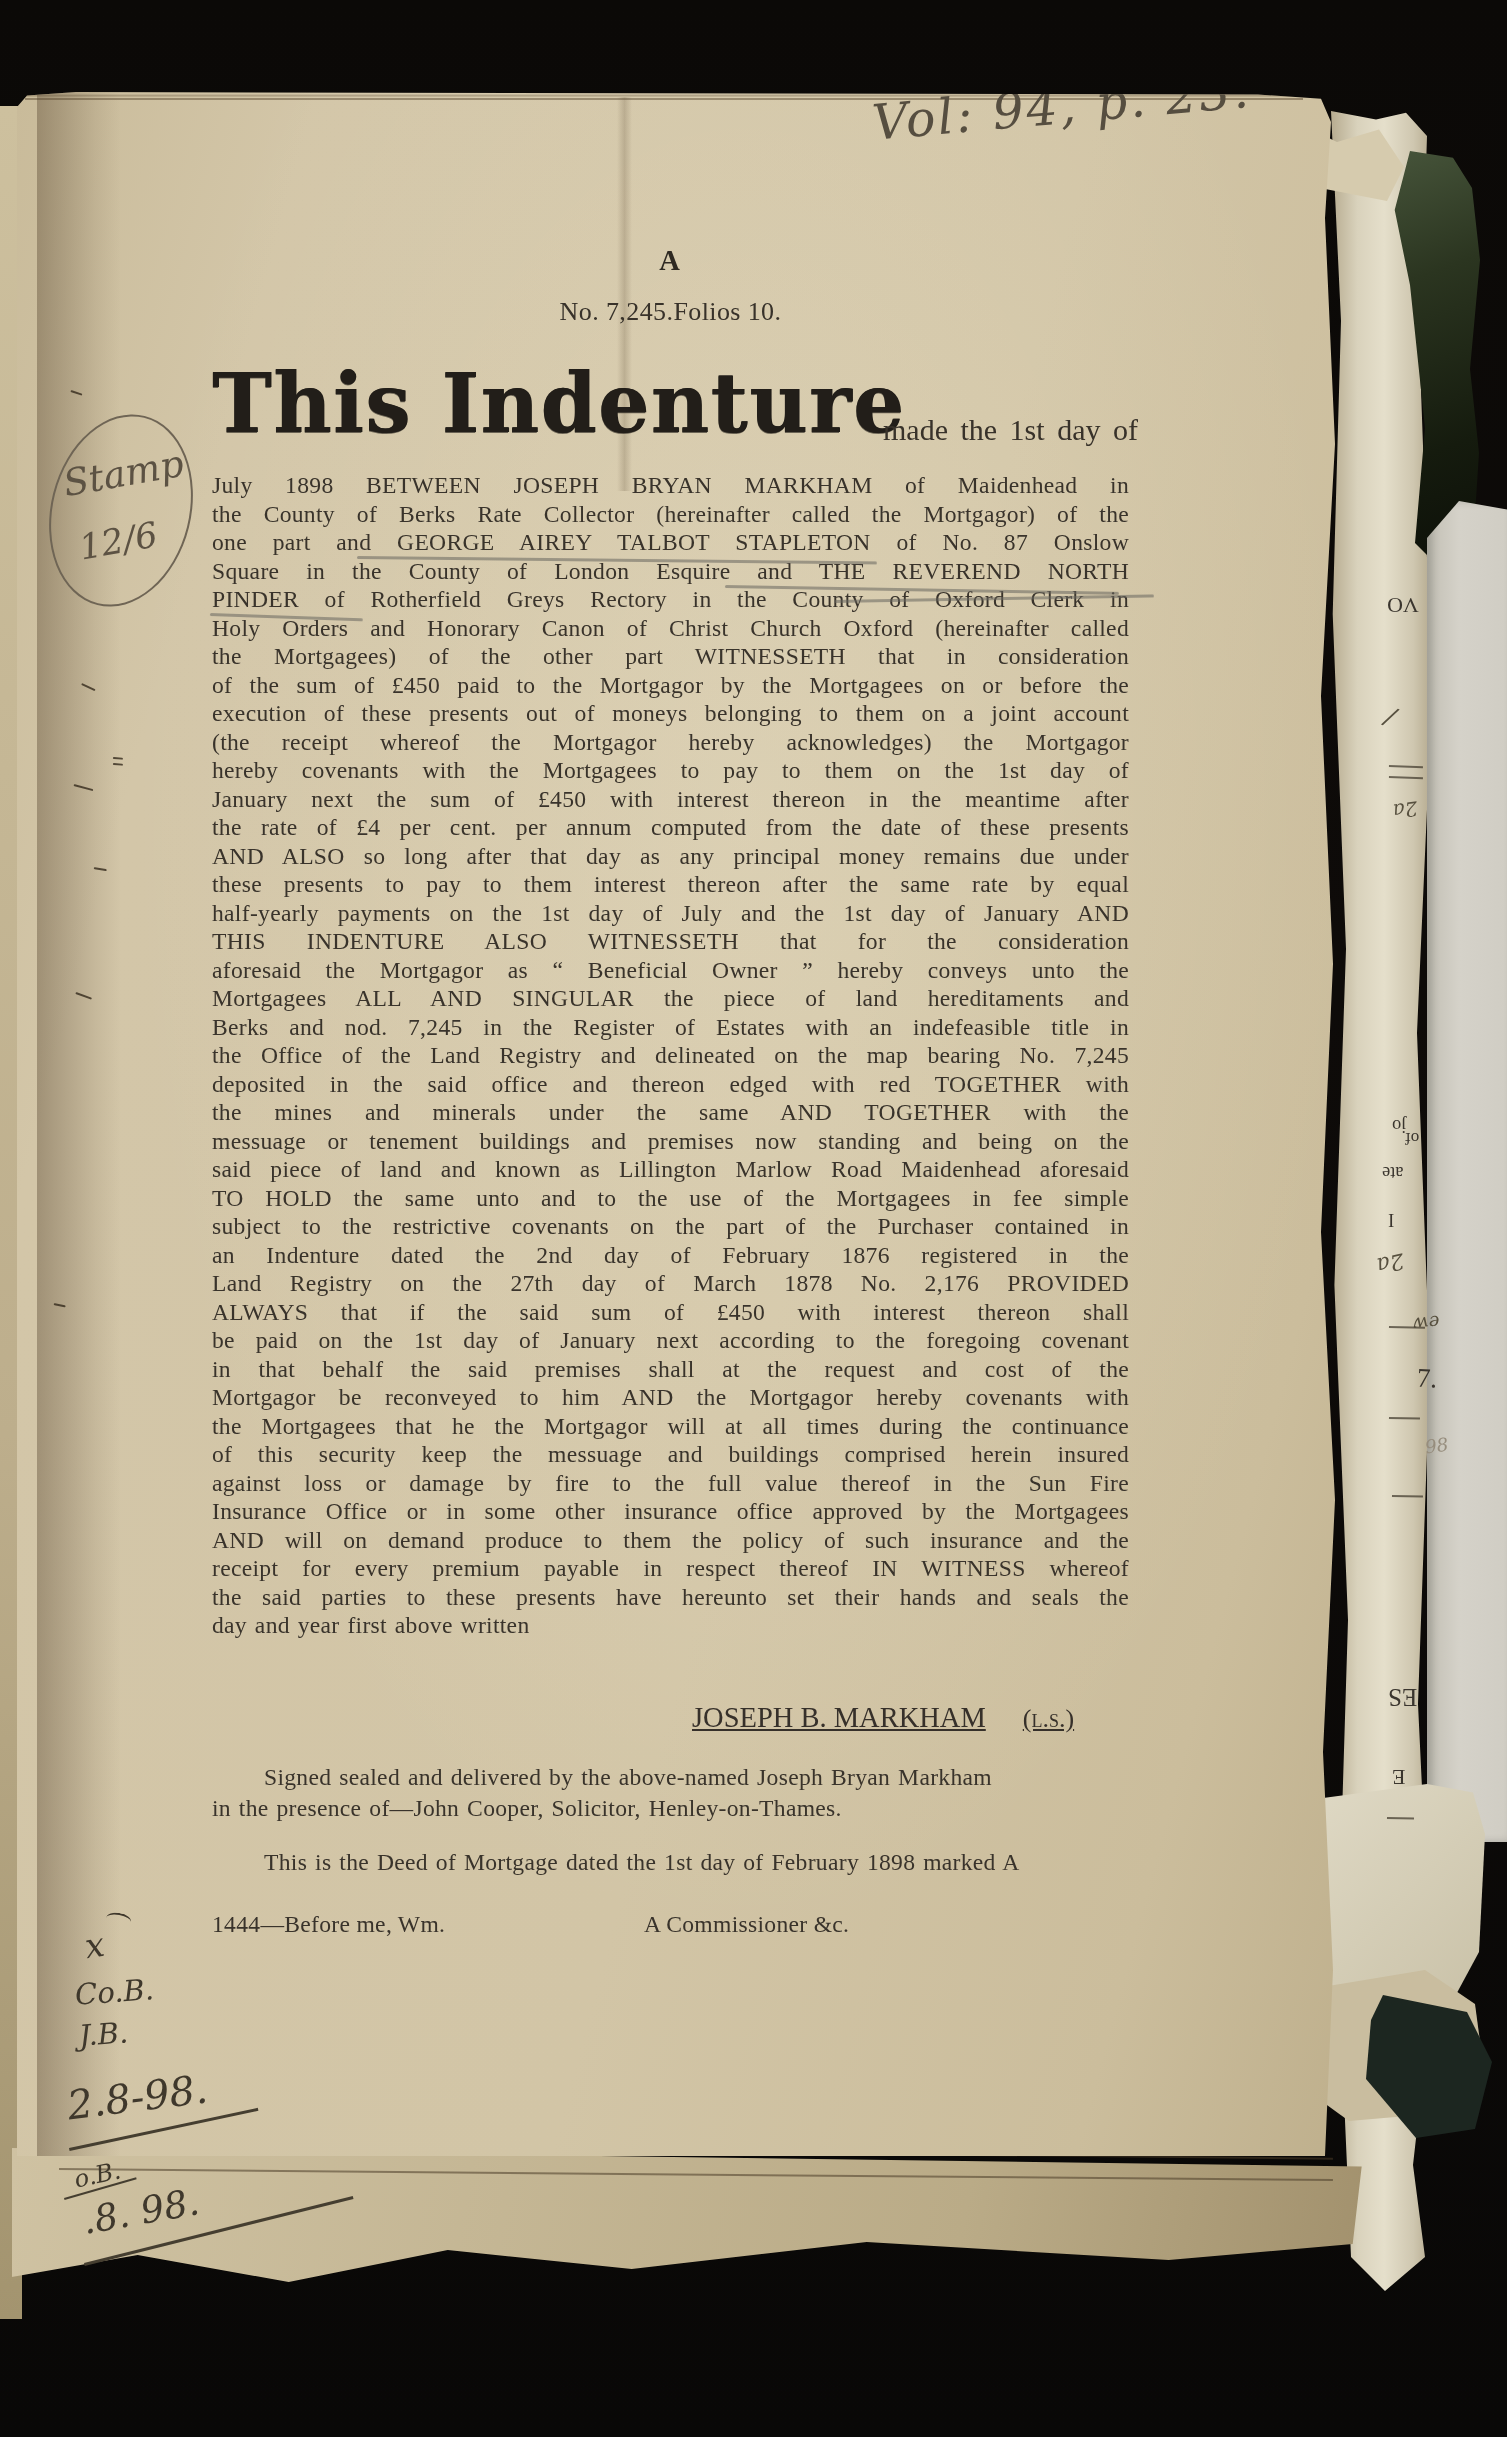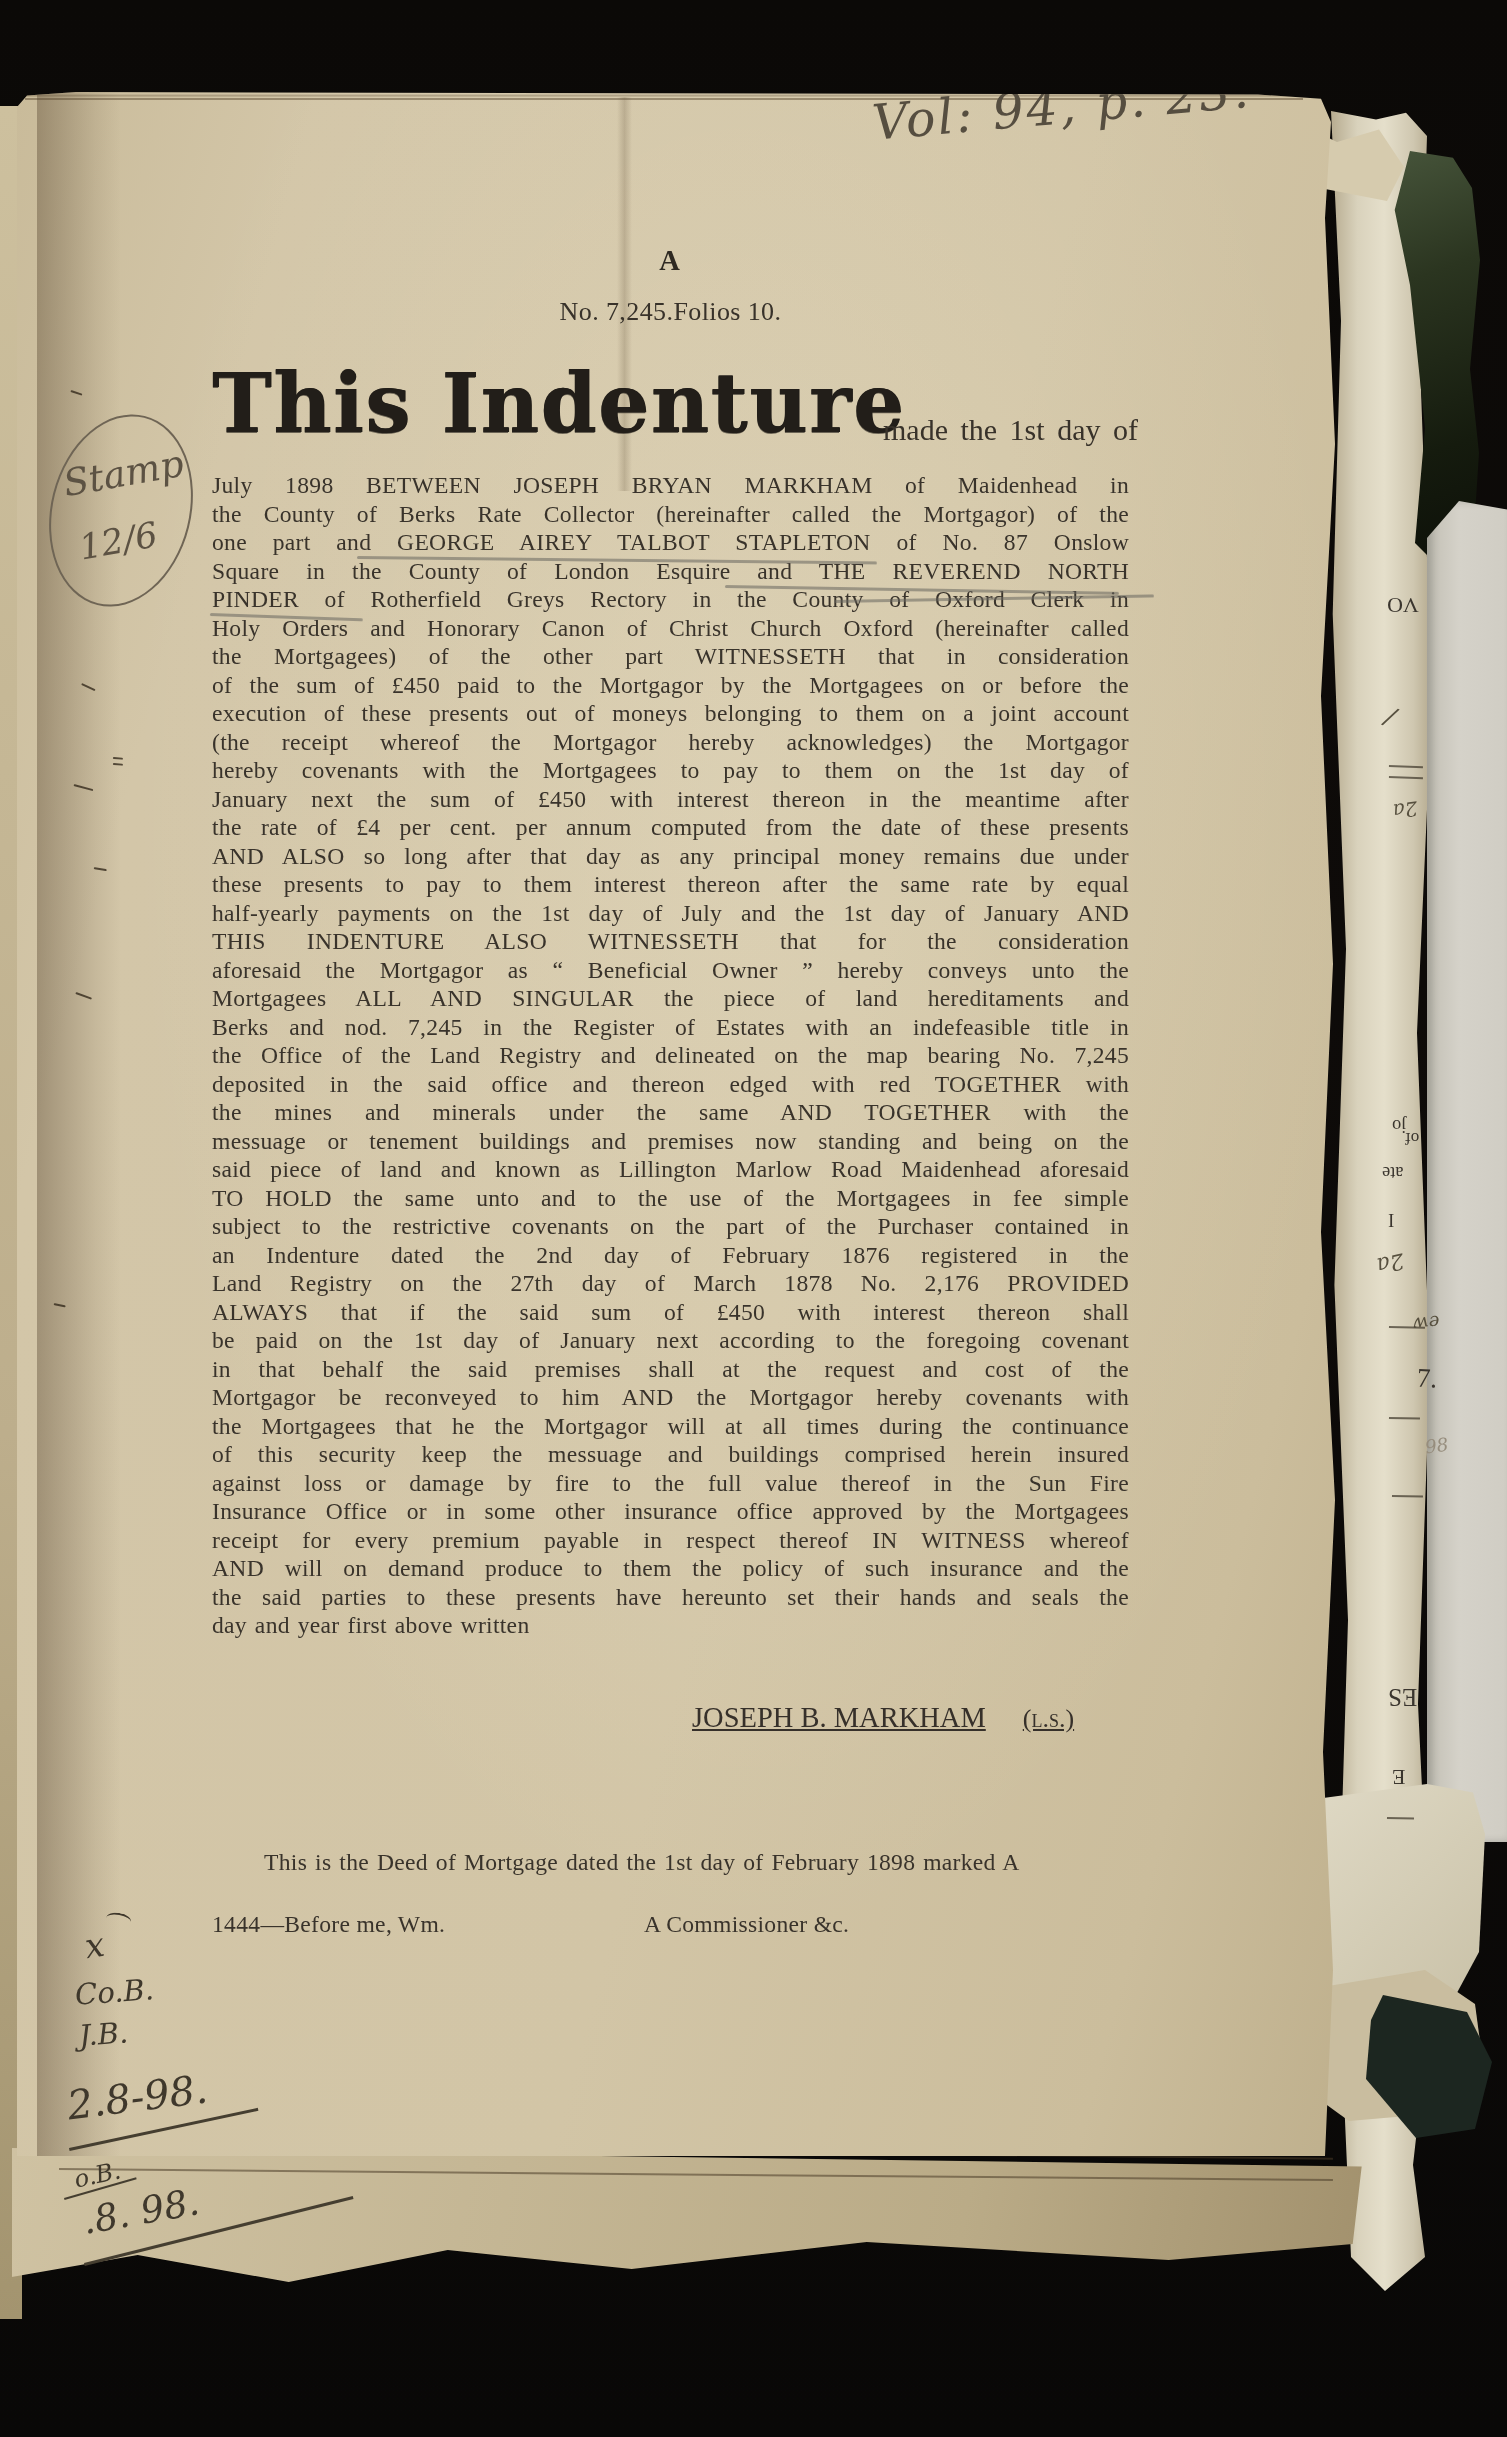--- a/index.html
+++ b/index.html
@@ -229,30 +229,35 @@
         <div class="line">an Indenture dated the 2nd day of February 1876 registered in the</div>
         <div class="line">Land Registry on the 27th day of March 1878 No. 2,176   PROVIDED</div>
         <div class="line">ALWAYS that if the said sum of £450 with interest thereon shall</div>
         <div class="line">be paid on the 1st day of January next according to the foregoing covenant</div>
         <div class="line">in that behalf the said premises shall at the request and cost of the</div>
         <div class="line">Mortgagor be reconveyed to him AND the Mortgagor hereby covenants with</div>
         <div class="line">the Mortgagees that he the Mortgagor will at all times during the continuance</div>
         <div class="line">of this security keep the messuage and buildings comprised herein insured</div>
         <div class="line">against loss or damage by fire to the full value thereof in the Sun Fire</div>
         <div class="line">Insurance Office or in some other insurance office approved by the Mortgagees</div>
+        <div class="line">AND will on demand produce to them the policy of such insurance and the</div>
         <div class="line">receipt for every premium payable in respect thereof IN WITNESS whereof</div>
-        <div class="line">AND will on demand produce to them the policy of such insurance and the</div>
         <div class="line">the said parties to these presents have hereunto set their hands and seals the</div>
         <div class="line">day and year first above written</div>
       </div>
 
     <div class="sig-row">
       <span>JOSEPH B. MARKHAM</span><span class="sig-seal">(l.s.)</span>
     </div>
 
+    <div class="attest-block">
+
+    <div class="line indent">Signed sealed and delivered by the above-named Joseph Bryan Markham</div>
+        <div class="line">in the presence of—John Cooper, Solicitor, Henley-on-Thames.</div>
+      </div>
 
     <div class="declare-block">
 
     <div class="line indent">This is the Deed of Mortgage dated the 1st day of February 1898 marked A</div>
       </div>
     <div class="declare-last">
       <span class="dl-left">1444—Before me, Wm.</span>
       <span class="dl-right">A Commissioner &amp;c.</span>
     </div>
 

